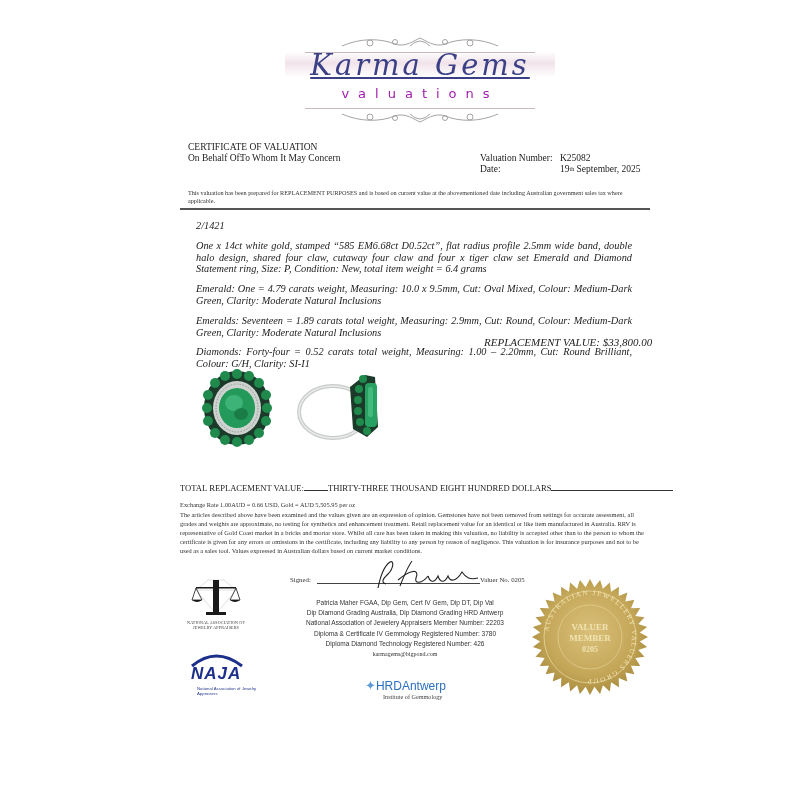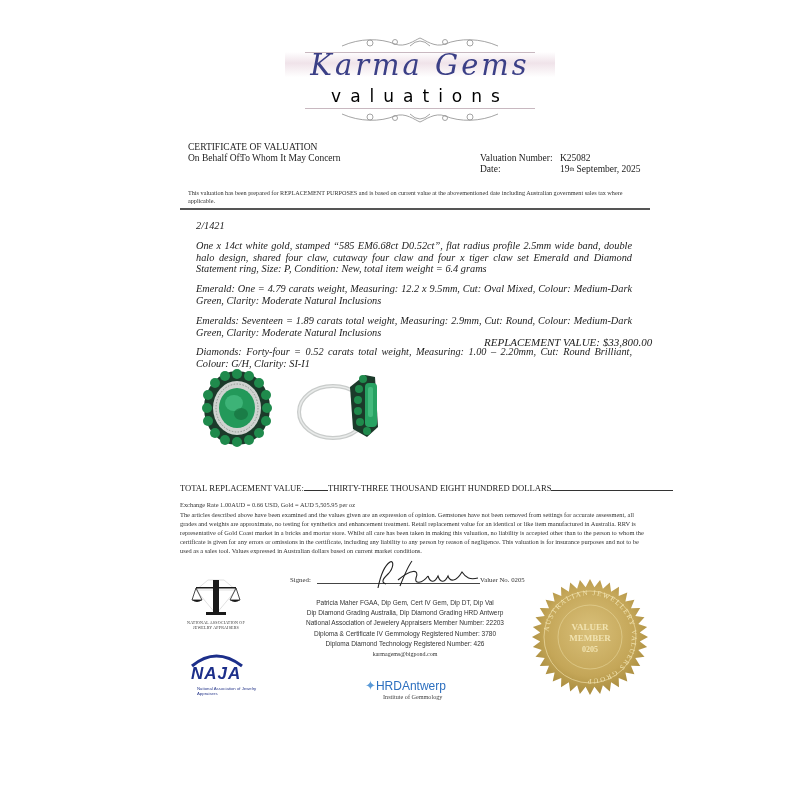--- a/index.html
+++ b/index.html
@@ -7,23 +7,23 @@
     .abs { position: absolute; }
 
     
     .logo { left: 285px; top: 34px; width: 270px; height: 92px; }
     .logo .flourish { position: absolute; left: 55px; width: 160px; height: 14px; }
     .logo .flourish.top { top: 2px; }
     .logo .flourish.bot { top: 76px; }
     .logo .band { position: absolute; left: 0; top: 18px; width: 270px; height: 56px;
       background: linear-gradient(to bottom, rgba(240,225,232,0) 0%, rgba(236,220,228,0.8) 20%, rgba(255,255,255,0) 45%, rgba(255,255,255,0) 100%); }
     .logo .script { position: absolute; left: 0; top: 14px; width: 270px; text-align: center;
-      font-family: "DejaVu Serif", serif; font-style: italic; font-size: 29px; color: #3b3f86; letter-spacing: 3px; }
+      font-family: "DejaVu Serif", serif; font-style: italic; font-size: 29px; color: #3b3f86; letter-spacing: 3px; text-decoration: underline; }
     .logo .sub { position: absolute; left: 0; top: 52px; width: 270px; text-align: center;
-      font-family: "DejaVu Sans", sans-serif; font-size: 17px; color: #000000; letter-spacing: 9px; }
+      font-family: "DejaVu Sans", sans-serif; font-size: 13px; color: #a21caf; letter-spacing: 9px; }
     .logo .rule { position: absolute; left: 20px; width: 230px; height: 1px; background: #c8b8c0; }
 
     
     .hdr { font-size: 9.5px; line-height: 11px; color: #222; }
     .cert-title { left: 188px; top: 142px; }
     .behalf-label { left: 188px; top: 153px; }
     .behalf-value { left: 240px; top: 153px; }
     .valno-label { left: 480px; top: 153px; }
     .valno-value { left: 560px; top: 153px; }
     .date-label { left: 480px; top: 164px; }
@@ -108,21 +108,21 @@
 <div class="abs hdr valno-value">K25082</div>
 <div class="abs hdr date-label">Date:</div>
 <div class="abs hdr date-value"><span>19</span><sup>th</sup><span> September, 2025</span></div>
 
 <div class="abs purpose">This valuation has been prepared for REPLACEMENT PURPOSES and is based on current value at the abovementioned date including Australian government sales tax where applicable.</div>
 <div class="abs hr-thick"></div>
 
 <div class="abs desc">
   <p>2/1421</p>
   <p>One x 14ct white gold, stamped “585 EM6.68ct D0.52ct”, flat radius profile 2.5mm wide band, double halo design, shared four claw, cutaway four claw and four x tiger claw set Emerald and Diamond Statement ring, Size: P, Condition: New, total item weight = 6.4 grams</p>
-  <p>Emerald: One = 4.79 carats weight, Measuring: 12.2 x 9.5mm, Cut: Oval Mixed, Colour: Medium-Dark Green, Clarity: Moderate Natural Inclusions</p>
+  <p>Emerald: One = 4.79 carats weight, Measuring: 10.0 x 9.5mm, Cut: Oval Mixed, Colour: Medium-Dark Green, Clarity: Moderate Natural Inclusions</p>
   <p>Emeralds: Seventeen = 1.89 carats total weight, Measuring: 2.9mm, Cut: Round, Colour: Medium-Dark Green, Clarity: Moderate Natural Inclusions</p>
   <p>Diamonds: Forty-four = 0.52 carats total weight, Measuring: 1.00 – 2.20mm, Cut: Round Brilliant, Colour: G/H, Clarity: SI-I1</p>
 </div>
 <div class="abs repval">REPLACEMENT VALUE: $33,800.00</div>
 
 <svg class="abs ring1" viewBox="0 0 72 78">
   <g>
     <ellipse cx="36" cy="39" rx="33" ry="37" fill="#1b3a2a"></ellipse>
     <g fill="#1f8a4c">
       <circle cx="36" cy="5" r="5"></circle>

